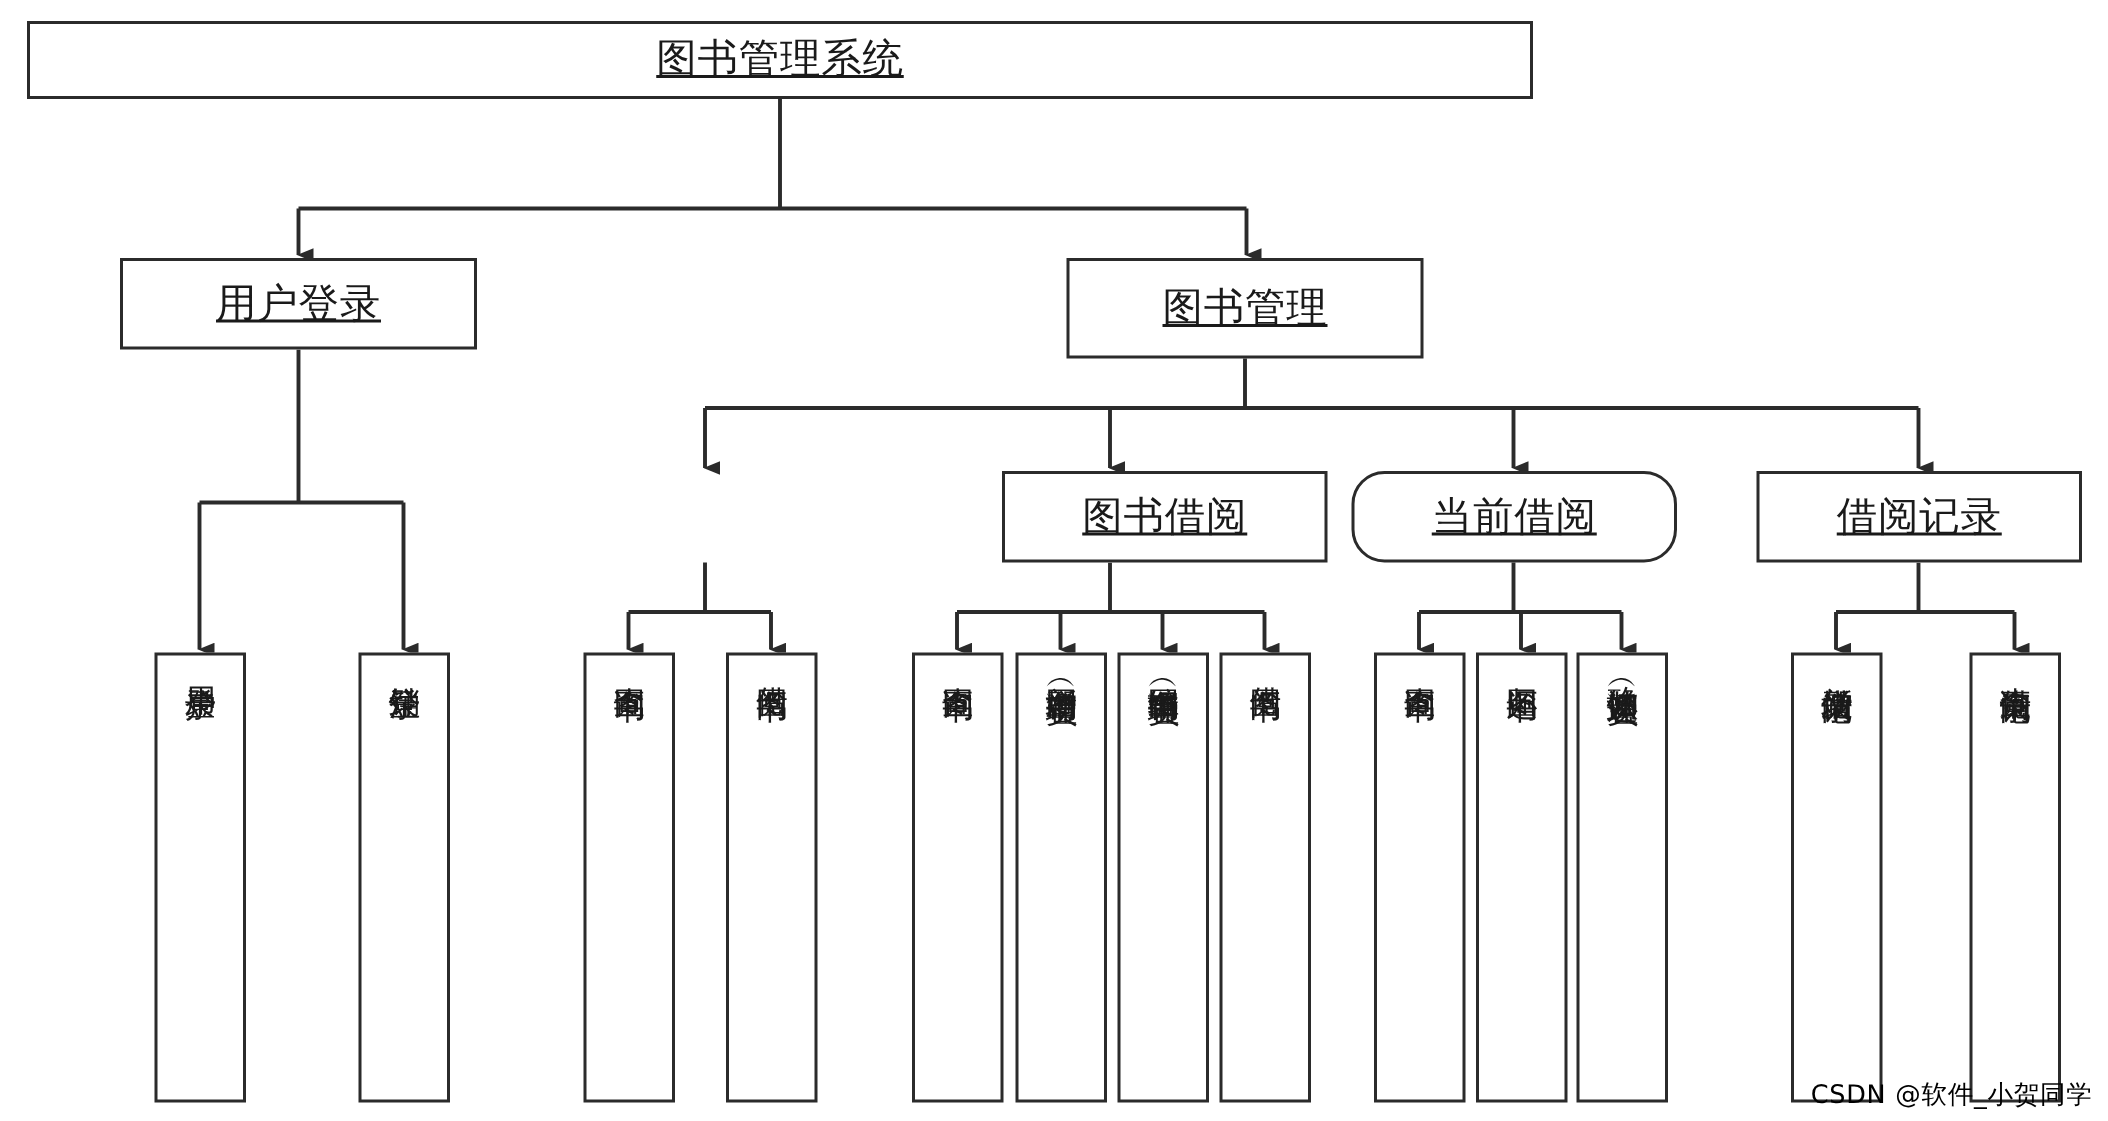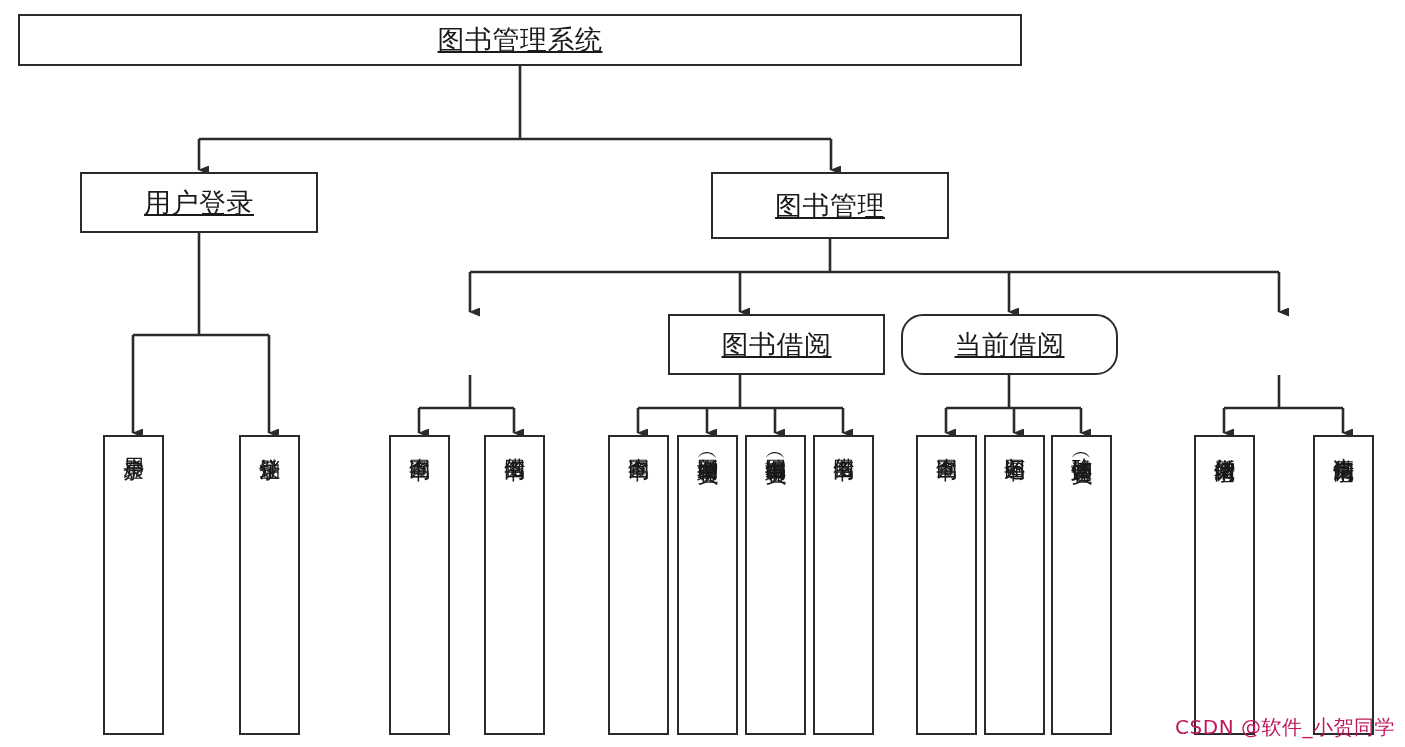--- a/index.html
+++ b/index.html
@@ -54,22 +54,22 @@
     font-size: 21px;
     color: #1a1a1a;
     line-height: 1.35;
     letter-spacing: 1px;
     white-space: nowrap;
   }
   .watermark {
     position: absolute;
     right: 10px;
     bottom: 6px;
-    font-size: 20px;
-    color: #be185d;
+    font-size: 17px;
+    color: #000000;
     white-space: nowrap;
     letter-spacing: 0.5px;
   }
 </style>
 </head>
 <body>
 
 <div id="diagram-root">
 
   <svg id="tree-svg" viewBox="0 0 1405 747" xmlns="http://www.w3.org/2000/svg">
@@ -148,20 +148,23 @@
   <div class="node-box" style="left:711px; top:172px; width:238px; height:67px;align-items:center;">
     <span class="node-label-h">图书管理</span>
   </div>
 
   <div class="node-box" style="left:632px; top:314px; width:217px; height:61px;margin-left:36px;">
     <span class="node-label-h">图书借阅</span>
   </div>
   <div class="node-box" style="left:901px; top:314px; width:217px; height:61px;border-radius:22px;">
     <span class="node-label-h">当前借阅</span>
   </div>
+  <div class="node-box" style="left:1171px; top:314px; width:217px; height:61px;">
+    <span class="node-label-h">借阅记录</span>
+  </div>
 
   <div class="node-box leaf" style="left:103px; top:435px; width:61px; height:300px;">
     <span class="node-label-v">用户登录</span>
   </div>
   <div class="node-box leaf" style="left:239px; top:435px; width:61px; height:300px;">
     <span class="node-label-v">注销登录</span>
   </div>
 
   <div class="node-box leaf" style="left:389px; top:435px; width:61px; height:300px;">
     <span class="node-label-v">查询图书</span>

